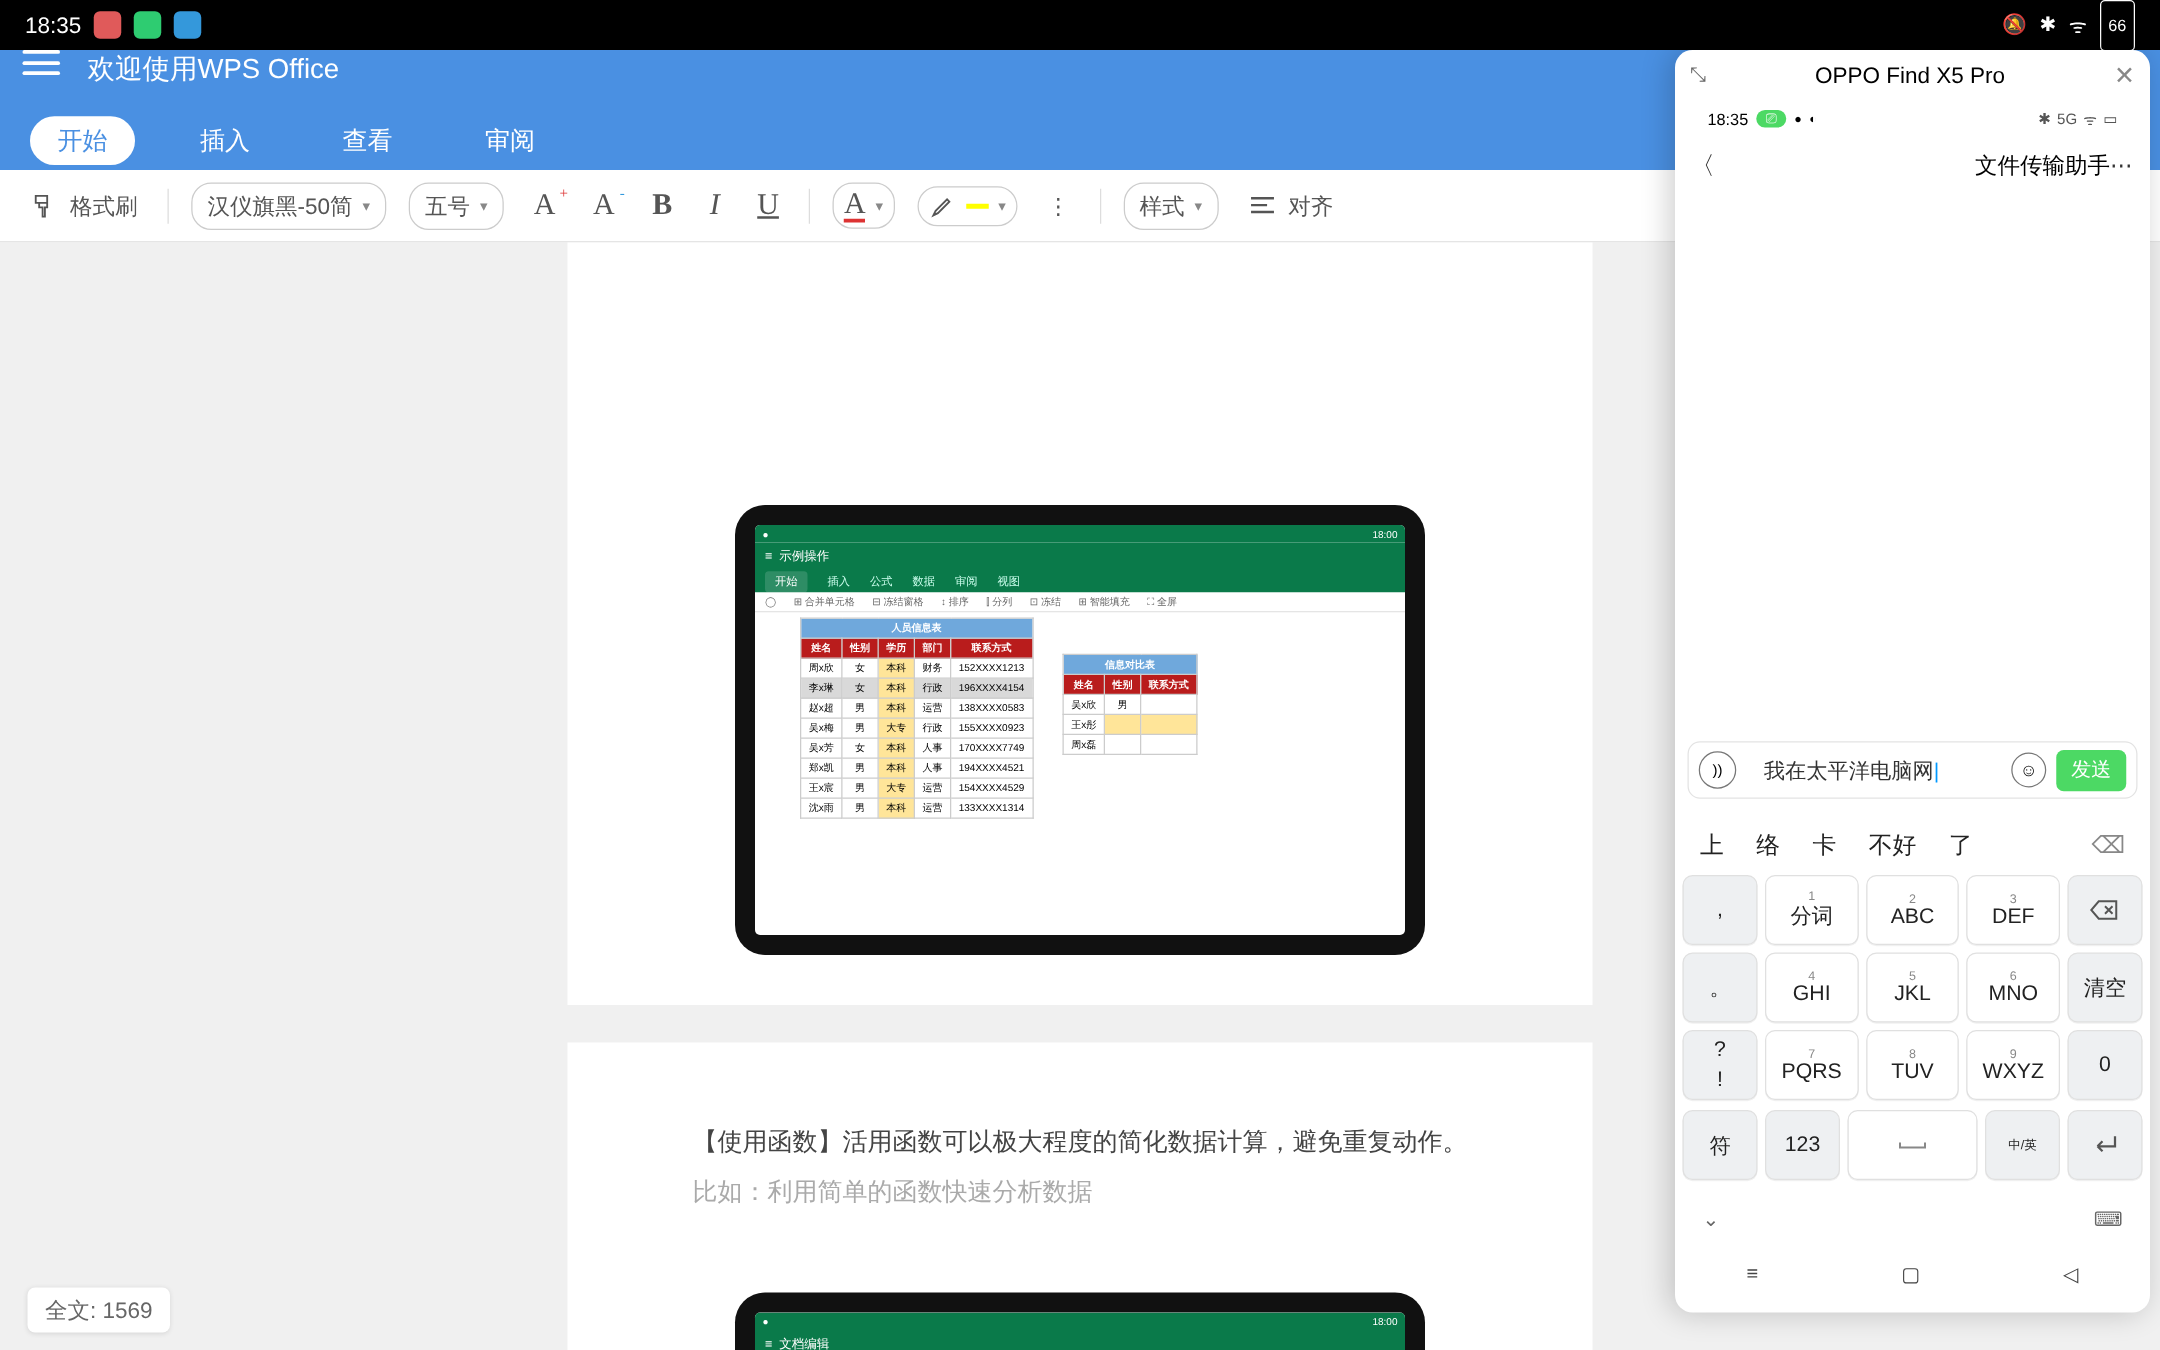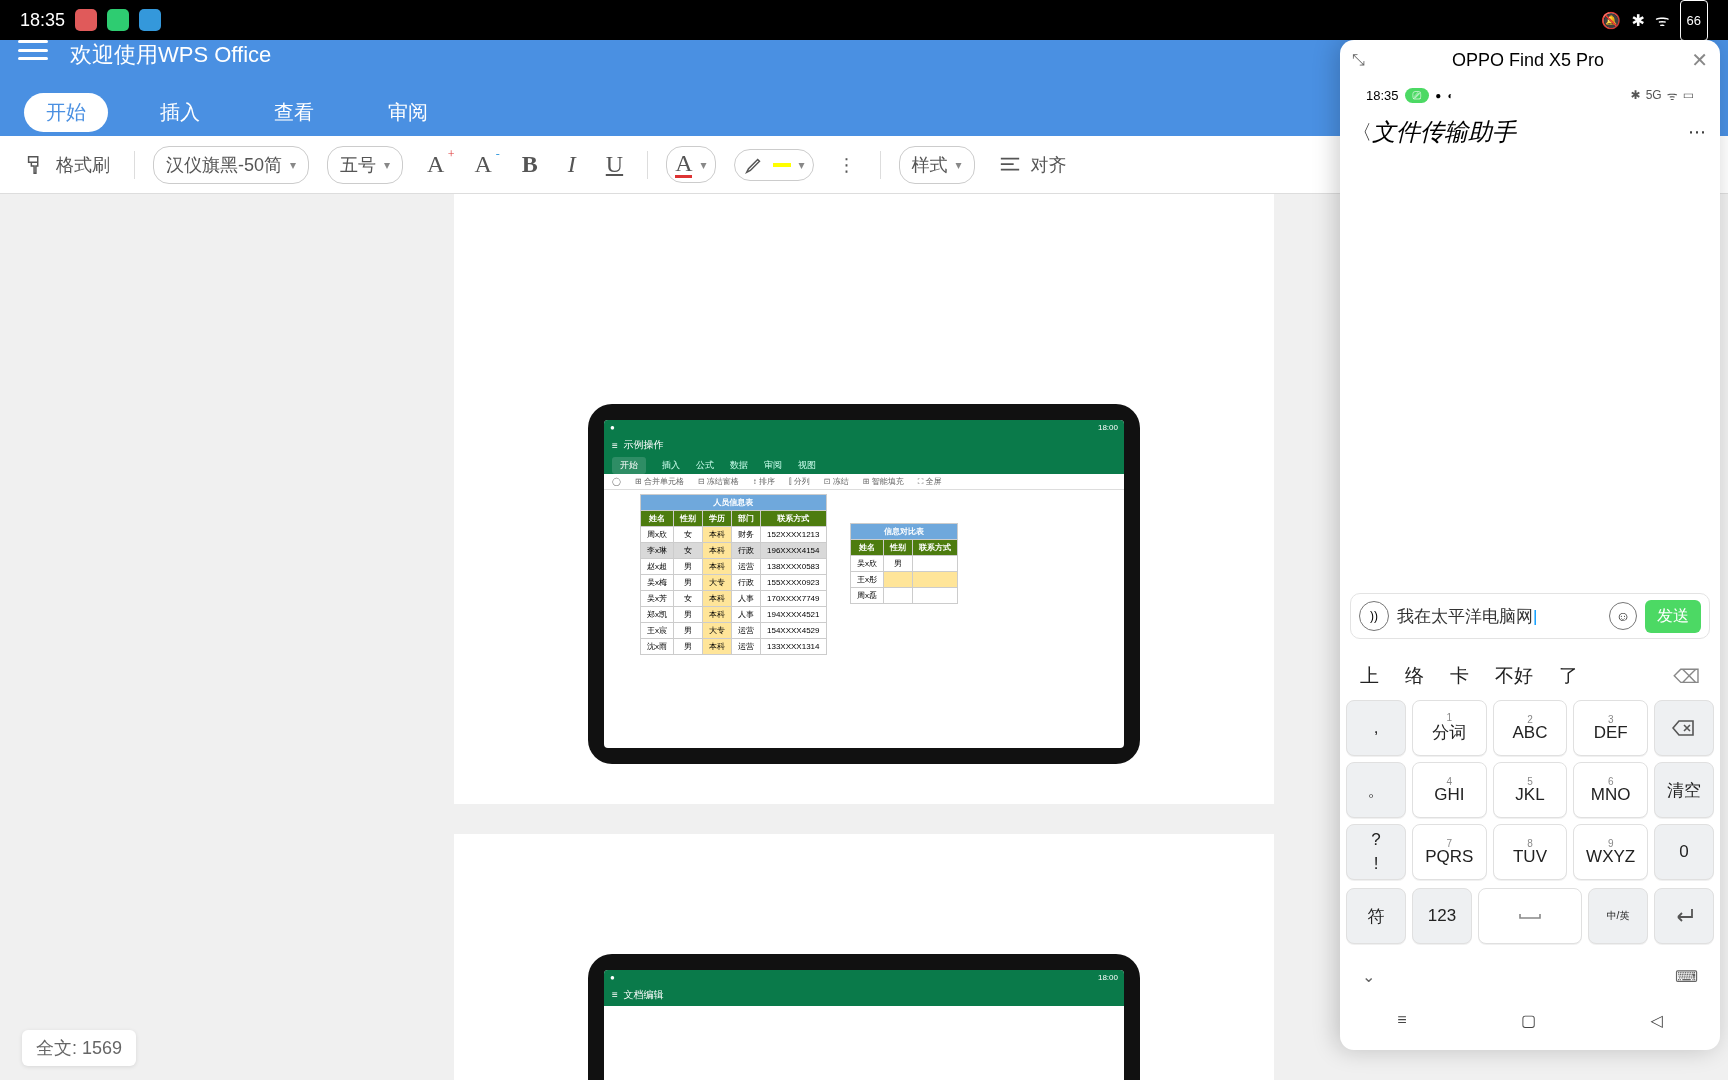--- a/index.html
+++ b/index.html
@@ -46,21 +46,21 @@
   .ts-bar { height: 14px; background: #0a7a4a; display: flex; align-items: center; color: #fff; font-size: 8px; padding: 0 6px; justify-content: space-between; }
   .ts-title { height: 22px; background: #0a7a4a; display: flex; align-items: center; color: #fff; font-size: 10px; padding: 0 8px; }
   .ts-ribbon { height: 18px; background: #0a7a4a; display: flex; align-items: center; gap: 16px; padding: 0 8px; }
   .ts-ribbon span { color: #cfe; font-size: 9px; }
   .ts-ribbon span.on { color: #fff; background: rgba(255,255,255,.15); padding: 2px 8px; border-radius: 3px; }
   .ts-tools { height: 16px; background: #fff; border-bottom: 1px solid #ddd; display: flex; align-items: center; gap: 14px; padding: 0 8px; }
   .ts-tools span { font-size: 8px; color: #666; }
   .ts-sheet { position: relative; background: #fff; height: 200px; font-size: 8px; }
   .mini-table { position: absolute; border-collapse: collapse; }
   .mini-table td, .mini-table th { border: 1px solid #ccc; padding: 2px 6px; font-size: 8px; text-align: center; }
-  .mini-table th { background: #4d7c0f; color: #fff; }
+  .mini-table th { background: #b91c1c; color: #fff; }
   .mini-table .hdr { background: #6fa8dc; color: #fff; }
   .mini-table .sel { background: #d9d9d9; }
   .mini-table .hl { background: #ffe599; }
   .t1 { top: 4px; left: 36px; }
   .t2 { top: 18px; left: 246px; margin-top: 15px; }
 
   
   .word-count { position: absolute; bottom: 14px; left: 22px; background: #fff; padding: 6px 14px; border-radius: 6px; font-size: 18px; color: #666; box-shadow: 0 1px 4px rgba(0,0,0,.1); }
 
   
@@ -71,27 +71,27 @@
   .pp-head .min { color: #666; font-size: 16px; cursor: pointer; }
 
   
   .mirror { background: #fff; height: 300px; }
   .m-status { height: 30px; display: flex; align-items: center; padding: 0 26px; font-size: 13px; }
   .m-status .l { display: flex; align-items: center; gap: 6px; }
   .m-status .r { margin-left: auto; display: flex; align-items: center; gap: 5px; color: #555; font-size: 12px; }
   .pill { background: #4cd964; border-radius: 10px; padding: 1px 8px; font-size: 11px; color: #fff; }
   .m-nav { height: 44px; display: flex; align-items: center; padding: 0 12px; }
   .m-nav .back { font-size: 20px; color: #333; }
-  .m-nav .t { flex: 1; text-align: left; font-size: 24px; font-style: italic; }
+  .m-nav .t { flex: 1; text-align: right; font-size: 18px; }
   .m-nav .more { font-size: 18px; letter-spacing: 2px; color: #333; }
 
   
   .chat-input { position: absolute; left: 10px; right: 10px; top: 553px; height: 46px; background: #fff; border: 1px solid #e3e3e3; border-radius: 10px; display: flex; align-items: center; padding: 0 8px; gap: 8px; }
   .voice-ic { width: 30px; height: 30px; border: 1.5px solid #777; border-radius: 50%; display: flex; align-items: center; justify-content: center; font-size: 12px; }
-  .chat-text { flex: 1; font-size: 17px; color: #333; }
+  .chat-text { flex: 1; font-size: 17px; color: #333; margin-left: 14px; }
   .chat-text::after { content: '|'; color: #09f; }
   .emoji-ic { width: 28px; height: 28px; border: 1.5px solid #777; border-radius: 50%; display: flex; align-items: center; justify-content: center; font-size: 14px; }
   .send-btn { background: #4cd964; color: #fff; padding: 6px 12px; border-radius: 6px; font-size: 16px; }
 
   
   .cand-bar { position: absolute; left: 0; right: 0; top: 616px; height: 40px; display: flex; align-items: center; padding: 0 20px; gap: 26px; font-size: 19px; color: #222; }
   .cand-bar .del { margin-left: auto; color: #888; }
 
   
   .kbd { position: absolute; left: 6px; right: 6px; top: 660px; display: grid; grid-template-columns: 60px 1fr 1fr 1fr 60px; gap: 6px; }
@@ -321,20 +321,24 @@
                   <td></td>
                 </tr>
           </tbody>
             </table>
         </div>
       </div>
     </div>
   </div>
 
   <div class="page page2">
+    <div class="doc-text">
+      <div>【使用函数】活用函数可以极大程度的简化数据计算，避免重复动作。</div>
+      <div class="light">比如：利用简单的函数快速分析数据</div>
+    </div>
     <div class="tablet-mock cut">
       <div class="tablet-screen">
         <div class="ts-bar">
             <span>●</span>
             <span>18:00</span>
           </div>
         <div class="ts-title">≡ &nbsp;文档编辑</div>
 
       </div>
     </div>

